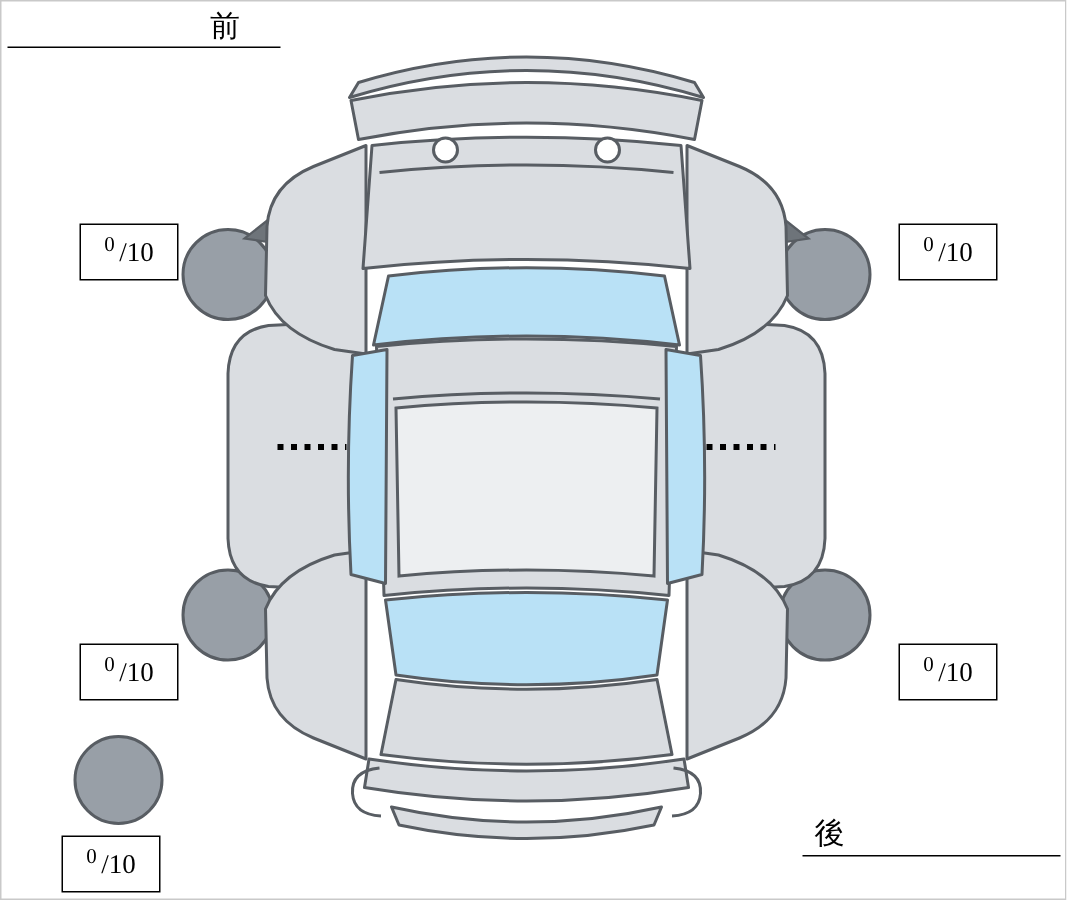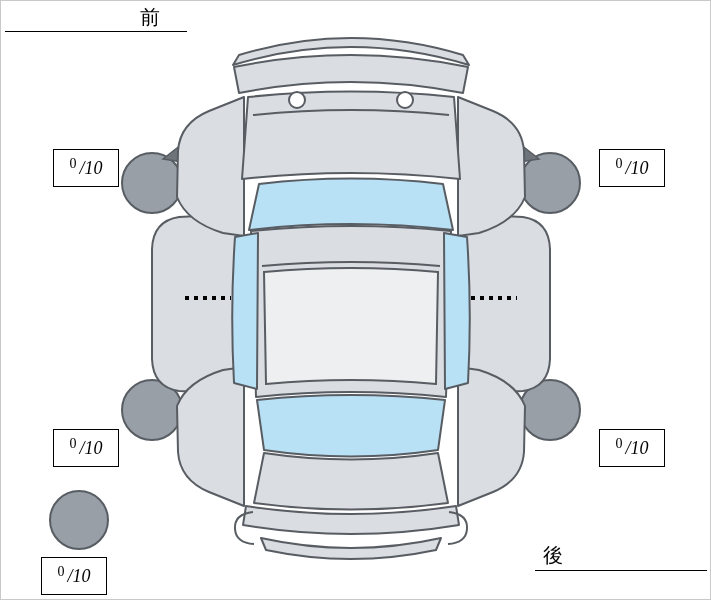--- a/index.html
+++ b/index.html
@@ -27,21 +27,21 @@
   .front-rule { left:4px;  top:30px;  width:182px; }
   .rear-rule  { left:534px; top:569px; width:172px; }
 
   .score-box {
     position:absolute; width:66px; height:38px;
     background:#ffffff; border:1px solid var(--line,#000);
     display:flex; align-items:center; justify-content:center;
     font-family:"Liberation Serif","DejaVu Serif",serif; color:#000;
   }
   .score-num { font-size:14px; position:relative; top:-4px; margin-right:3px; }
-  .score-den { font-size:18px;font-style:italic; }
+  .score-den { font-size:18px; }
   .score-front-left  { left:52px;  top:148px; }
   .score-front-right { left:598px; top:148px; }
   .score-rear-left   { left:52px;  top:428px; }
   .score-rear-right  { left:598px; top:428px; }
   .score-spare       { left:40px;  top:556px; }
 </style>
 </head>
 <body>
 
 <div class="canvas">

